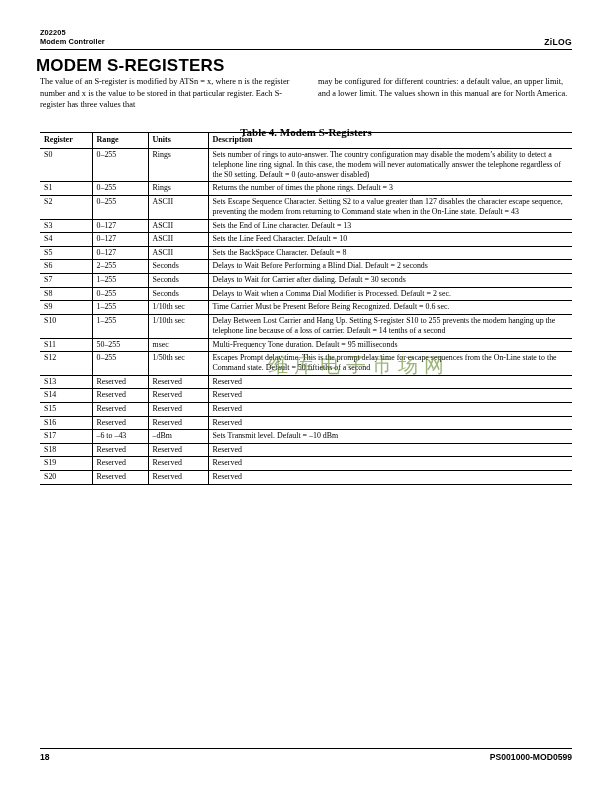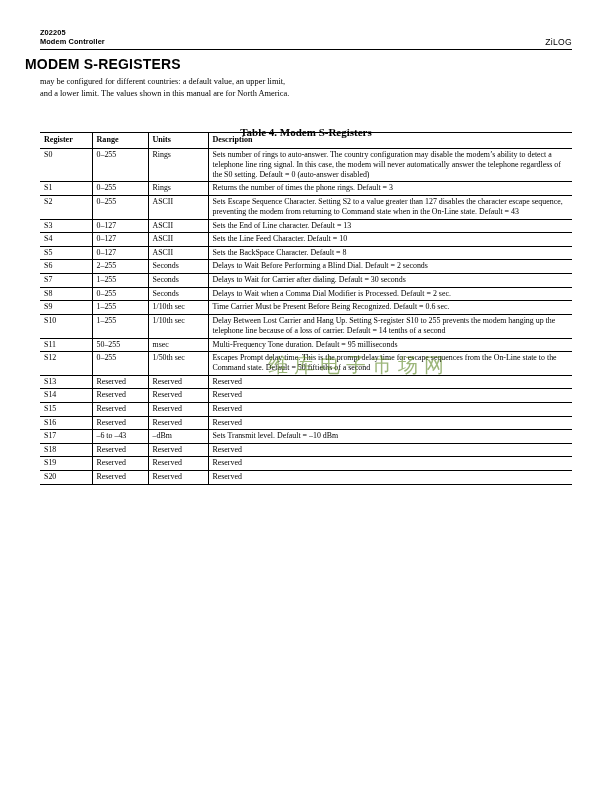--- a/index.html
+++ b/index.html
@@ -37,32 +37,32 @@
   }
   .header-left {
     font-family: "Liberation Sans", sans-serif;
     font-weight: bold;
     font-size: 7.4px;
     line-height: 9.4px;
     letter-spacing: 0.1px;
   }
   .header-right {
     font-family: "Liberation Sans", sans-serif;
-    font-weight: normal;
+    font-weight: bold;
     font-size: 8.6px;
     letter-spacing: 0.3px;
   }
   
   .doc-title {
     position: absolute;
-    left: 25px;
+    left: 36px;
     top: 56px;
     font-family: "Liberation Sans", sans-serif;
     font-weight: bold;
-    font-size: 14px;
+    font-size: 17px;
     letter-spacing: 0.2px;
   }
   
   .intro {
     position: absolute;
     left: 40px;
     top: 76px;
     width: 532px;
     display: flex;
     gap: 24px;
@@ -163,20 +163,21 @@
     <div class="header-left">
       <div>Z02205</div>
       <div>Modem Controller</div>
     </div>
     <div class="header-right">ZiLOG</div>
   </div>
 
   <div class="doc-title">MODEM S-REGISTERS</div>
 
   <div class="intro">
+    <p>The value of an S-register is modified by ATSn = x, where n is the register number and x is the value to be stored in that particular register. Each S-register has three values that</p>
     <p>may be configured for different countries: a default value, an upper limit, and a lower limit. The values shown in this manual are for North America.</p>
   </div>
 
   <div class="table-caption">Table 4.  Modem S-Registers</div>
 
   <table class="s-reg">
     <colgroup>
       <col class="c-reg">
         <col class="c-rng">
         <col class="c-unit">
@@ -315,14 +316,18 @@
           <td class="sep">S20</td>
           <td class="sep">Reserved</td>
           <td class="sep">Reserved</td>
           <td>Reserved</td>
         </tr>
     </tbody>
   </table>
 
   <div class="watermark">维库电子市场网</div>
 
+  <div class="footer">
+    <div>18</div>
+    <div>PS001000-MOD0599</div>
+  </div>
 
 </div>
 
 </body></html>

